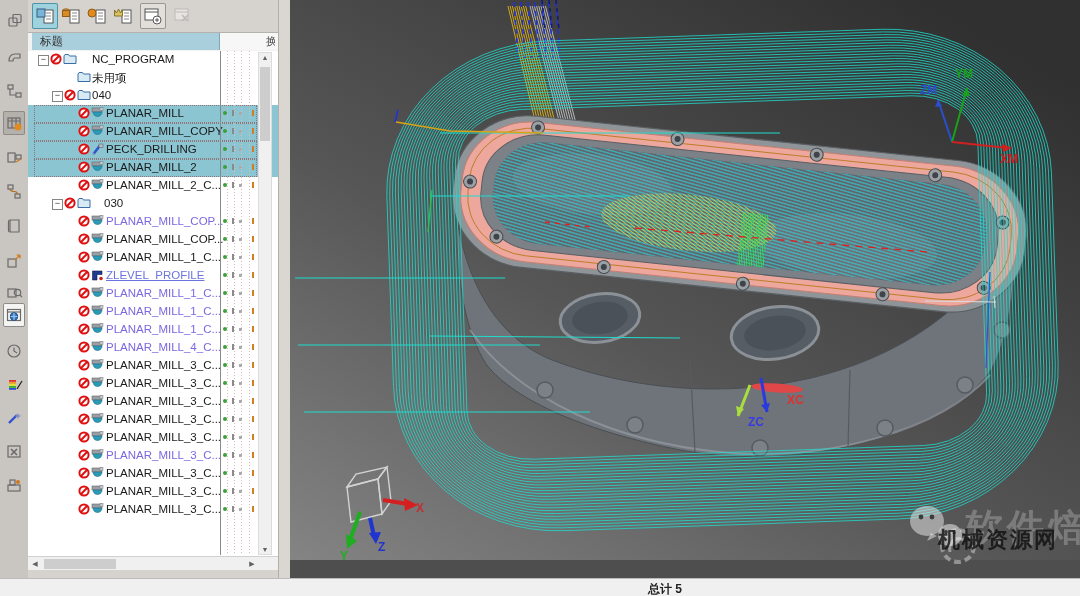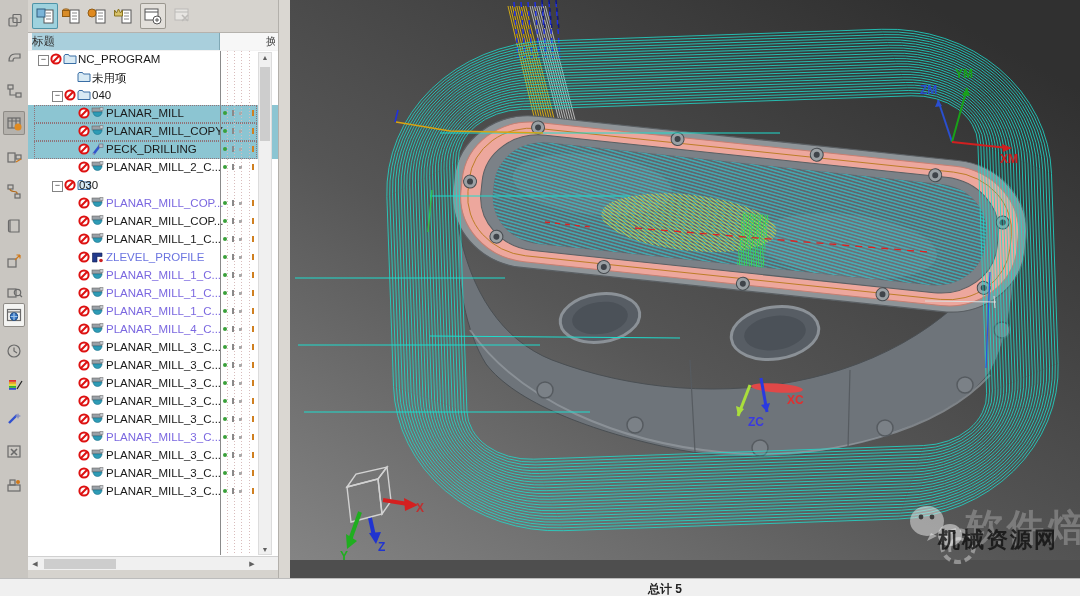--- a/index.html
+++ b/index.html
@@ -18,32 +18,32 @@
   #ptoolbar{position:absolute;left:0;top:0;width:250px;height:32px;background:#d6d3ce;
             border-bottom:1px solid #b5b2ad;}
   .tbtn{position:absolute;top:3px;width:26px;height:26px;display:flex;align-items:center;
         justify-content:center;border-radius:2px;}
   .tbtn.active{background:#9ed2de;box-shadow:inset 0 0 0 1px #4f93a6;}
   .tbtn.framed{box-shadow:inset 0 0 0 1px #9a978f;background:#e2dfda;}
   .tbtn.disabled{opacity:.42;}
   #phead{position:absolute;left:0;top:33px;width:250px;height:18px;background:#f2f2f2;
          border-bottom:1px solid #c6c6c6;font-size:11.5px;color:#333;}
   #phead .title{position:absolute;left:4px;top:0;width:188px;height:17px;background:#a9cfdc;
-         line-height:17px;padding-left:0;box-sizing:border-box;border-right:1px solid #7fa8b5;}
+         line-height:17px;padding-left:8px;box-sizing:border-box;border-right:1px solid #7fa8b5;}
   .hcell{position:absolute;top:0;height:17px;background:#f7f7f7;border-right:1px solid #d8d8d8;}
   #phead .clip{position:absolute;left:238px;top:1px;width:9px;height:16px;overflow:hidden;
          font-size:11px;color:#444;}
   #tbody{position:absolute;left:0;top:51px;width:250px;height:504px;overflow:hidden;background:#fff;}
   .trow{position:relative;width:250px;height:18px;font-size:11.5px;}
   .trow.sel{background:#8cc5d2;}
   .trow.sel::after{content:'';position:absolute;left:6px;right:21px;top:0;bottom:0;
         border:1px dotted rgba(150,50,50,.55);pointer-events:none;}
   .trow span.lbl{position:absolute;top:2px;white-space:nowrap;color:#1a1a1a;}
   .trow .lbl.purple{color:#7b68e0;}
-  .trow .lbl.blue{color:#6b74e0;}
+  .trow .lbl.blue{color:#6b74e0;text-decoration:underline;}
   .expander{position:absolute;top:4px;width:9px;height:9px;background:#fff;border:1px solid #848484;
         font-size:9px;line-height:7px;text-align:center;color:#333;}
   .ic{position:absolute;top:2px;width:14px;height:14px;}
   .mark{position:absolute;top:6px;}
   .m1{width:4px;height:4px;border-radius:50%;background:#3aa03a;left:195px;}
   .m2{width:2px;height:6px;background:#8a8a8a;left:204px;top:5px;}
   .m3{width:3px;height:3px;background:#aaa;left:211px;top:7px;}
   .m4{width:2px;height:6px;background:#d08020;left:224px;top:5px;}
   #colline{position:absolute;left:192px;top:51px;width:1px;height:504px;background:#8a8a8a;z-index:5;}
   .dotsep{position:absolute;top:51px;width:1px;height:504px;z-index:5;
@@ -236,21 +236,21 @@
     <div id="tbody">
         <div class="trow">
           <span class="expander" style="left: 10px;">−</span>
           <span class="ic" style="left: 22px;"><svg width="12" height="12">
               <circle cx="6" cy="6" r="4.6" fill="#fff" stroke="#dd1111" stroke-width="2"></circle>
               <line x1="2.8" y1="9.2" x2="9.2" y2="2.8" stroke="#dd1111" stroke-width="2"></line>
             </svg></span>
           <span class="ic" style="left: 35px;"><svg width="14" height="12">
               <path d="M1,4 L1,10.5 L13,10.5 L13,3 L6.5,3 L5.5,1.5 L2,1.5 L1,3 Z" fill="#d8eaf4" stroke="#3a6ea5" stroke-width="1"></path>
             </svg></span>
-          <span class="lbl black" style="left: 50px;">NC_PROGRAM</span>
+          <span class="lbl black" style="left: 64px;">NC_PROGRAM</span>
         </div>
         <div class="trow">
           <span class="ic" style="left: 49px;"><svg width="14" height="12">
               <path d="M1,4 L1,10.5 L13,10.5 L13,3 L6.5,3 L5.5,1.5 L2,1.5 L1,3 Z" fill="#d8eaf4" stroke="#3a6ea5" stroke-width="1"></path>
             </svg></span>
           <span class="lbl black" style="left: 64px; font-family: Liberation Serif, serif;">未用项</span>
         </div>
         <div class="trow">
           <span class="expander" style="left: 24px;">−</span>
           <span class="ic" style="left: 36px;"><svg width="12" height="12">
@@ -303,20 +303,36 @@
               <line x1="2.5" y1="11" x2="9" y2="2.5" stroke="#3355cc" stroke-width="2.6"></line>
               <path d="M1.5,12 L4,11 L2.5,9.5 Z" fill="#99a"></path>
               <rect x="8" y="1" width="4" height="3.5" fill="#b8bcc4" stroke="#667" stroke-width="0.6"></rect>
             </svg></span>
           <span class="lbl black" style="left: 78px;">PECK_DRILLING</span>
           <span class="mark m1"></span>
           <span class="mark m2"></span>
           <span class="mark m3"></span>
           <span class="mark m4"></span>
         </div>
+        <div class="trow sel">
+          <span class="ic" style="left: 50px;"><svg width="12" height="12">
+              <circle cx="6" cy="6" r="4.6" fill="#fff" stroke="#dd1111" stroke-width="2"></circle>
+              <line x1="2.8" y1="9.2" x2="9.2" y2="2.8" stroke="#dd1111" stroke-width="2"></line>
+            </svg></span>
+          <span class="ic" style="left: 63px;"><svg width="13" height="13">
+              <rect x="1" y="1" width="10" height="4" fill="#9aa0a6" stroke="#666" stroke-width="0.6"></rect>
+              <path d="M2,5 A4.5,4.5 0 0 0 11,5 Z" fill="#2e9bb5" stroke="#19708a" stroke-width="0.6"></path>
+              <rect x="9" y="0.5" width="3" height="3" fill="#c8ccd2" stroke="#777" stroke-width="0.5"></rect>
+            </svg></span>
+          <span class="lbl black" style="left: 78px;">PLANAR_MILL_2</span>
+          <span class="mark m1"></span>
+          <span class="mark m2"></span>
+          <span class="mark m3"></span>
+          <span class="mark m4"></span>
+        </div>
         <div class="trow">
           <span class="ic" style="left: 50px;"><svg width="12" height="12">
               <circle cx="6" cy="6" r="4.6" fill="#fff" stroke="#dd1111" stroke-width="2"></circle>
               <line x1="2.8" y1="9.2" x2="9.2" y2="2.8" stroke="#dd1111" stroke-width="2"></line>
             </svg></span>
           <span class="ic" style="left: 63px;"><svg width="13" height="13">
               <rect x="1" y="1" width="10" height="4" fill="#9aa0a6" stroke="#666" stroke-width="0.6"></rect>
               <path d="M2,5 A4.5,4.5 0 0 0 11,5 Z" fill="#2e9bb5" stroke="#19708a" stroke-width="0.6"></path>
               <rect x="9" y="0.5" width="3" height="3" fill="#c8ccd2" stroke="#777" stroke-width="0.5"></rect>
             </svg></span>
@@ -328,21 +344,21 @@
         </div>
         <div class="trow">
           <span class="expander" style="left: 24px;">−</span>
           <span class="ic" style="left: 36px;"><svg width="12" height="12">
               <circle cx="6" cy="6" r="4.6" fill="#fff" stroke="#dd1111" stroke-width="2"></circle>
               <line x1="2.8" y1="9.2" x2="9.2" y2="2.8" stroke="#dd1111" stroke-width="2"></line>
             </svg></span>
           <span class="ic" style="left: 49px;"><svg width="14" height="12">
               <path d="M1,4 L1,10.5 L13,10.5 L13,3 L6.5,3 L5.5,1.5 L2,1.5 L1,3 Z" fill="#d8eaf4" stroke="#3a6ea5" stroke-width="1"></path>
             </svg></span>
-          <span class="lbl black" style="left: 51px;">030</span>
+          <span class="lbl black" style="left: 76px;">030</span>
         </div>
         <div class="trow">
           <span class="ic" style="left: 50px;"><svg width="12" height="12">
               <circle cx="6" cy="6" r="4.6" fill="#fff" stroke="#dd1111" stroke-width="2"></circle>
               <line x1="2.8" y1="9.2" x2="9.2" y2="2.8" stroke="#dd1111" stroke-width="2"></line>
             </svg></span>
           <span class="ic" style="left: 63px;"><svg width="13" height="13">
               <rect x="1" y="1" width="10" height="4" fill="#9aa0a6" stroke="#666" stroke-width="0.6"></rect>
               <path d="M2,5 A4.5,4.5 0 0 0 11,5 Z" fill="#2e9bb5" stroke="#19708a" stroke-width="0.6"></path>
               <rect x="9" y="0.5" width="3" height="3" fill="#c8ccd2" stroke="#777" stroke-width="0.5"></rect>

